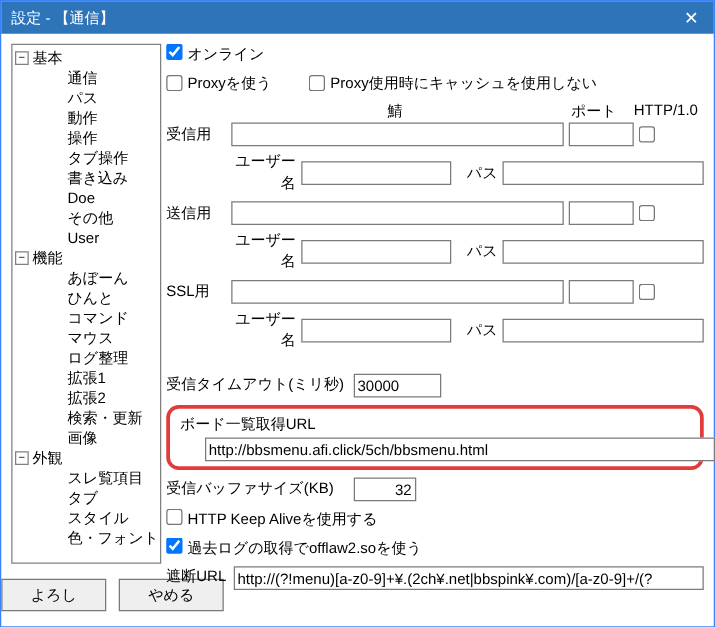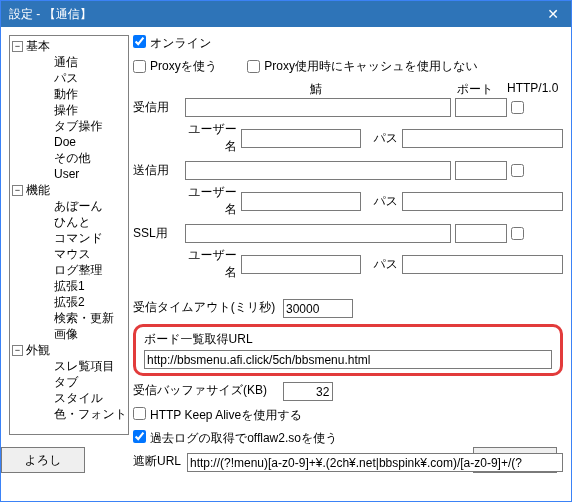--- a/index.html
+++ b/index.html
@@ -30,21 +30,21 @@
 .pxrow .main{flex:1}
 .pxrow .port{width:52px;margin-left:4px}
 .pxrow .http{width:52px;margin-left:4px;display:flex;align-items:center}
 .credrow{display:flex;align-items:center;margin-bottom:6px}
 .credrow .sp{width:52px}
 .credrow .ulbl{width:60px;text-align:right;margin-right:4px}
 .credrow .uf{width:120px}
 .credrow .plbl{width:36px;text-align:right;margin:0 4px}
 .credrow .pf{flex:1}
 .highlight{border:3px solid #e23b3b;border-radius:10px;padding:4px 8px;margin:4px 0 6px 0}
-.buttons{display:flex;justify-content:space-between;gap:10px;padding:8px 14px 28px 0}
+.buttons{display:flex;justify-content:flex-start;gap:10px;padding:8px 14px 12px 0}
 .btn{width:82px;height:24px;border:1px solid #7a7a7a;background:#efefef;display:flex;align-items:center;justify-content:center;cursor:default}
 </style>
 </head>
 <body>
 
 <div class="window">
   <div class="titlebar">
     <span>設定 - 【通信】</span>
     <span class="spacer"></span>
     <span class="close-x">✕</span>
@@ -67,20 +67,23 @@
                 <span>パス</span>
               </li>
             <li class="leaf">
                 <span>動作</span>
               </li>
             <li class="leaf">
                 <span>操作</span>
               </li>
             <li class="leaf">
                 <span>タブ操作</span>
+              </li>
+            <li class="leaf">
+                <span>書き込み</span>
               </li>
             <li class="leaf">
                 <span>Doe</span>
               </li>
             <li class="leaf">
                 <span>その他</span>
               </li>
             <li class="leaf">
                 <span>User</span>
               </li>
@@ -216,21 +219,21 @@
         <input type="text" class="pf" style="">
       </div>
 
       <div class="row" style="margin-top:18px">
         <label style="width:150px">受信タイムアウト(ミリ秒)</label>
         <input type="text" style="width: 70px;" value="30000">
       </div>
 
       <div class="highlight">
         <div style="margin-bottom:2px"><label>ボード一覧取得URL</label></div>
-        <input type="text" style="width: 100%;" value="http://bbsmenu.afi.click/5ch/bbsmenu.html">
+        <input type="text" style="width: 100%; margin-left: 20px;" value="http://bbsmenu.afi.click/5ch/bbsmenu.html">
       </div>
 
       <div class="row">
         <label style="width:150px">受信バッファサイズ(KB)</label>
         <input type="text" style="width: 50px; padding-left: 32px;" value="32">
       </div>
 
       <div class="row">
         <input type="checkbox" class="cb" style="">
         <label>HTTP Keep Aliveを使用する</label>

